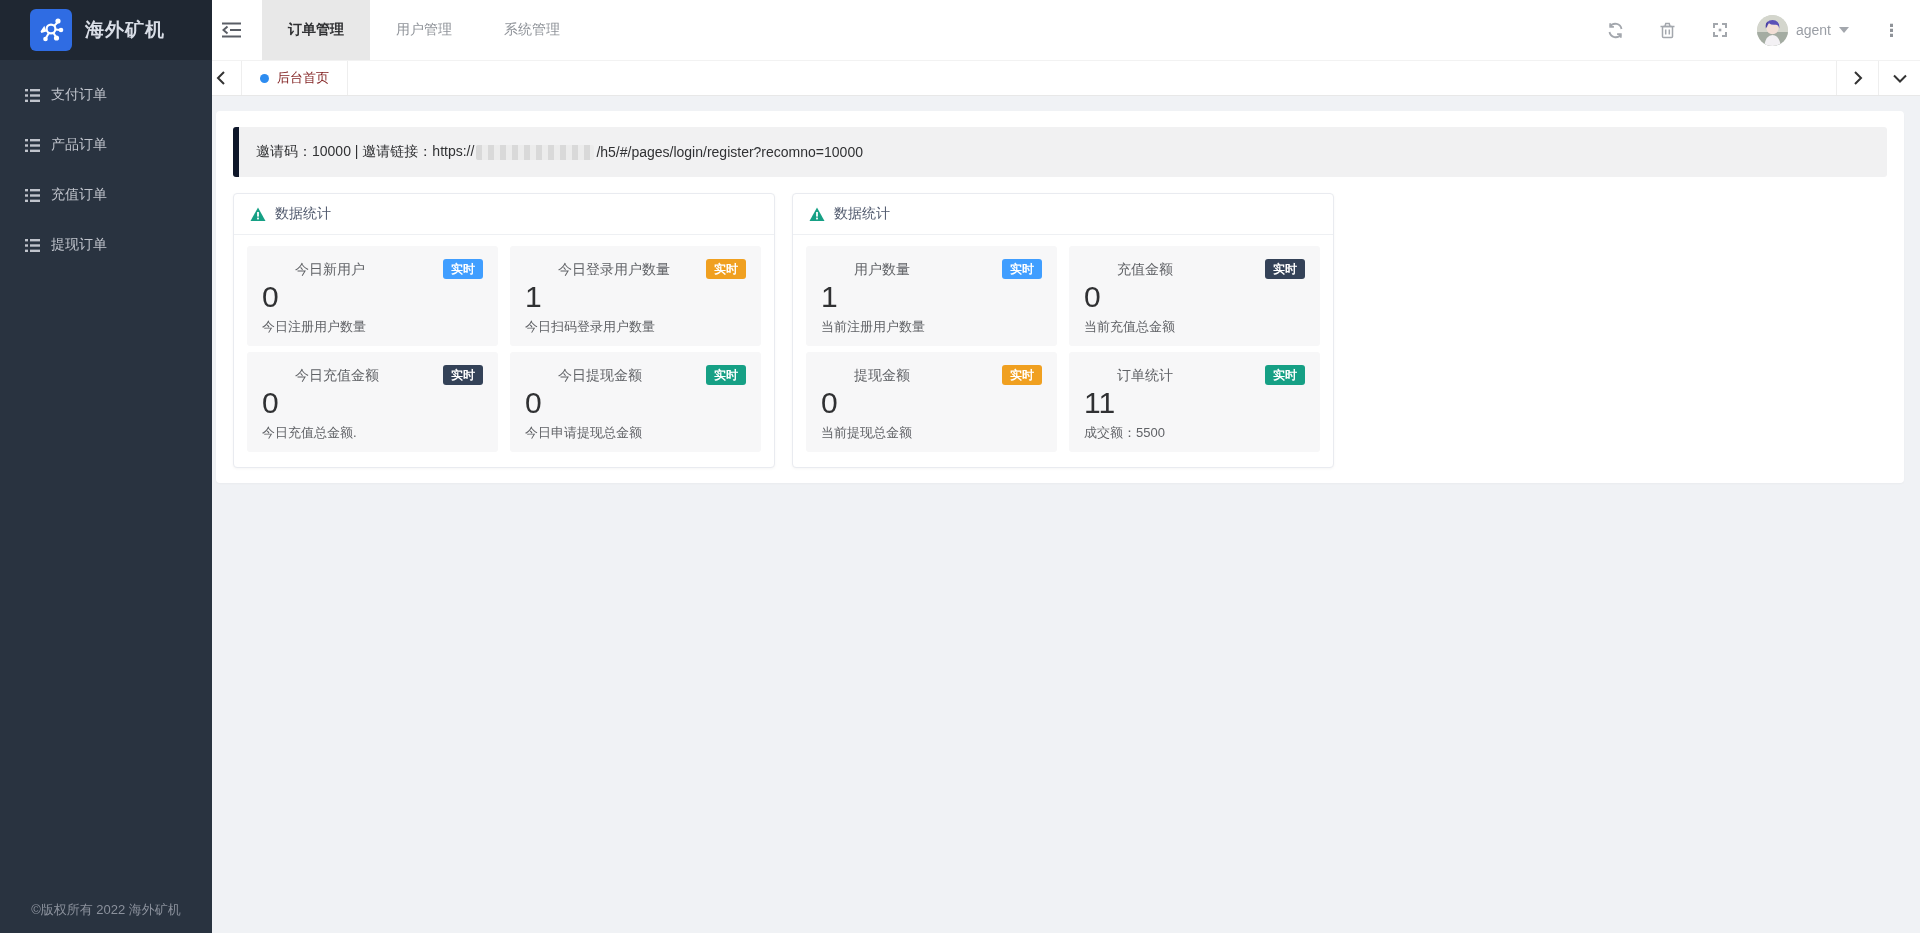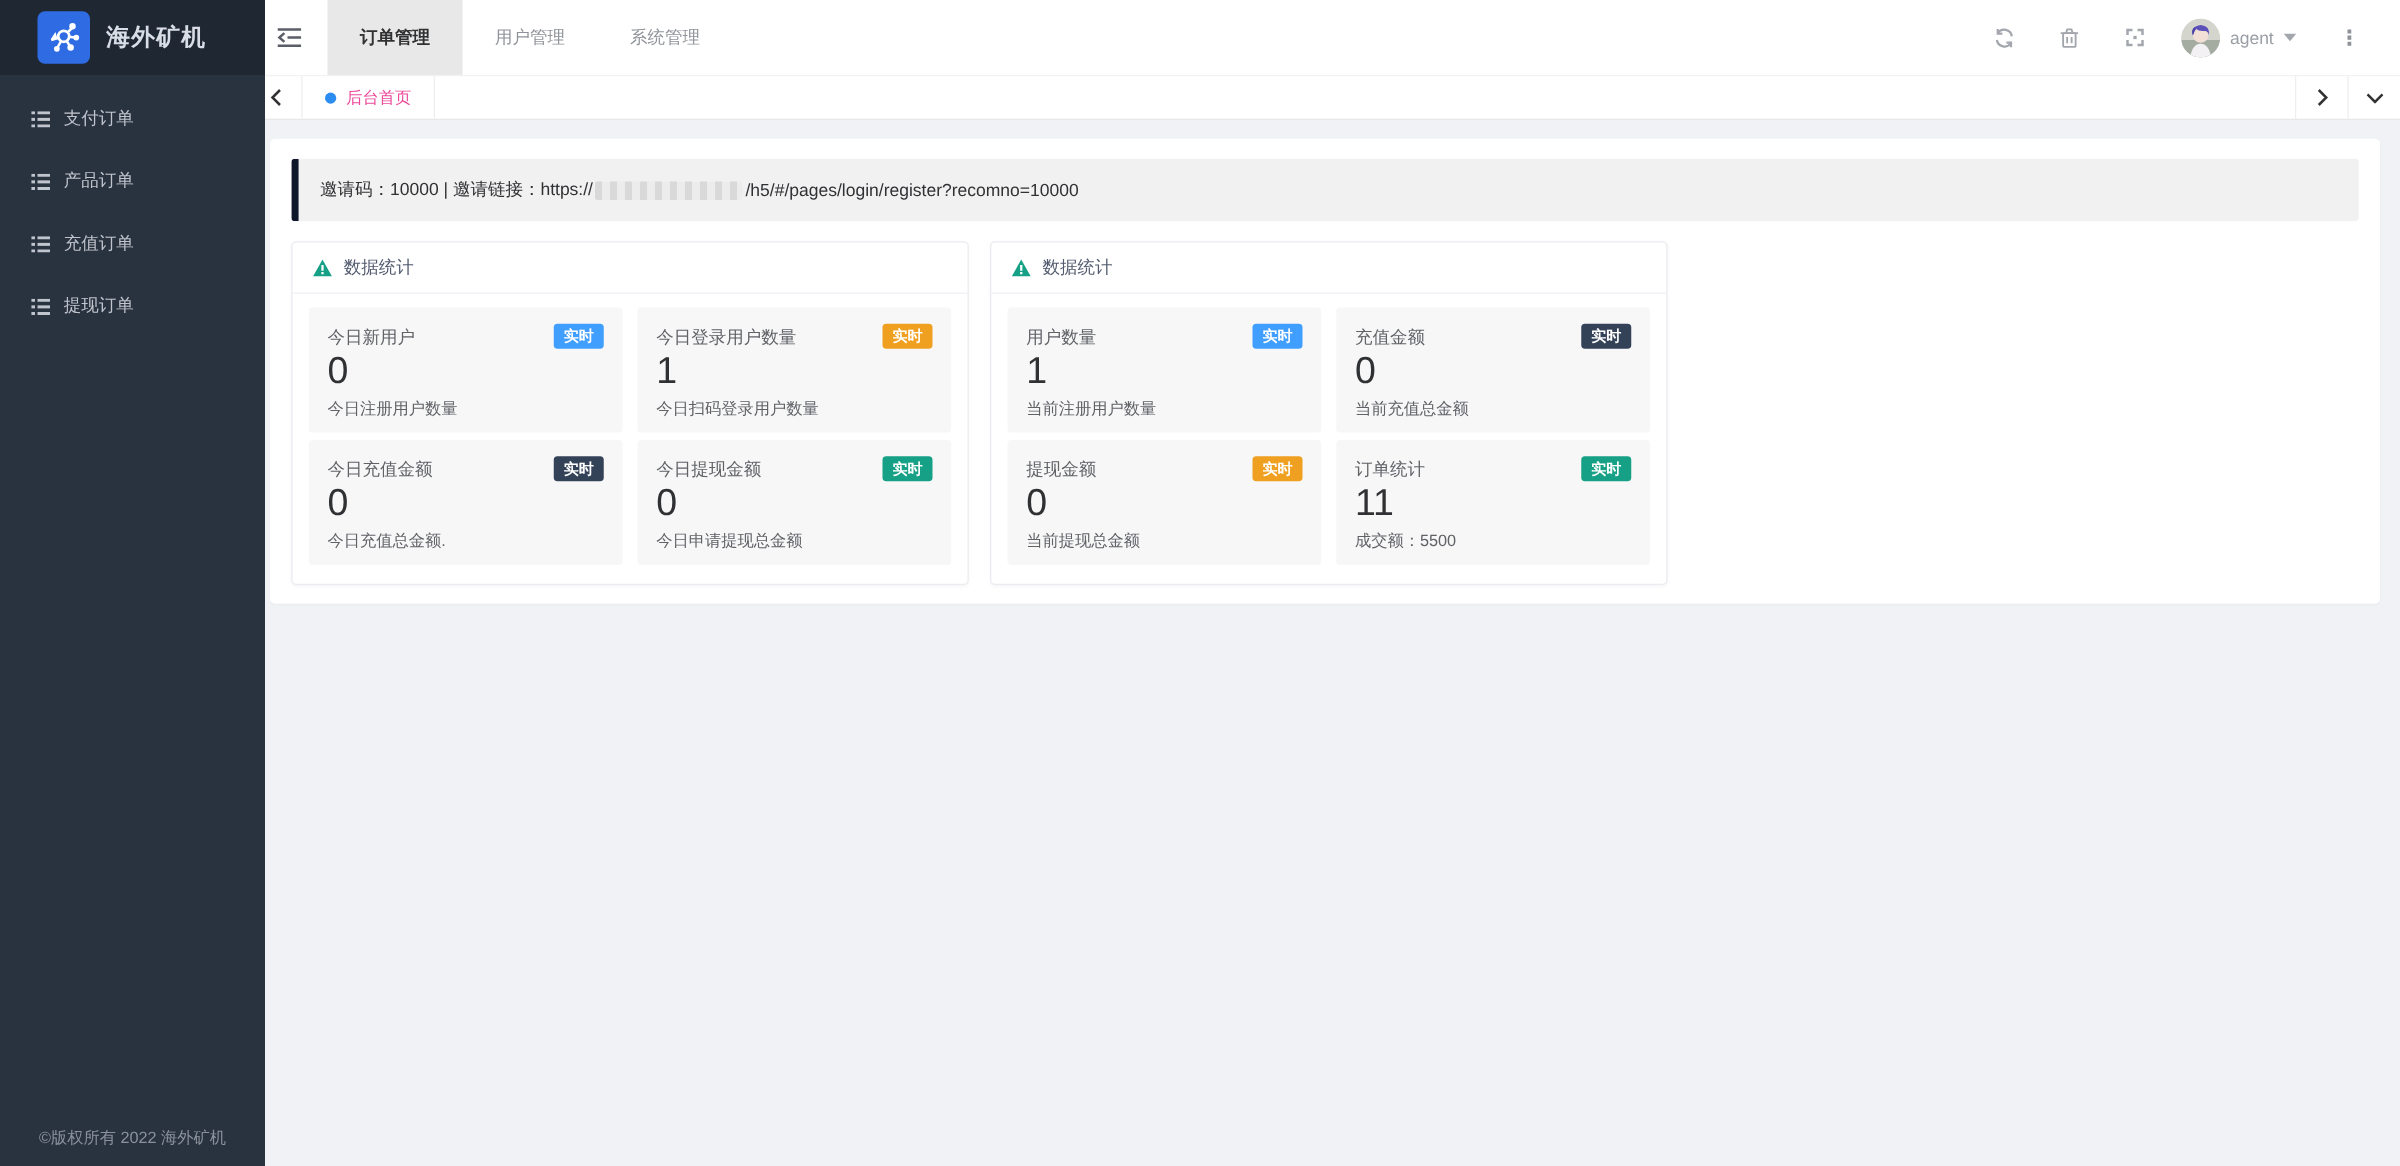--- a/index.html
+++ b/index.html
@@ -24,21 +24,21 @@
   
   .main { position:absolute; left:200px; top:0; width:1720px; height:933px; }
   .topbar { height:60px; background:#fff; display:flex; align-items:stretch; }
   .collapse-btn { width:62px; display:flex; align-items:center; justify-content:center;
                   cursor:pointer; }
   .top-tabs { display:flex; align-items:stretch; }
   .top-tab { padding:16px 26px; display:flex; align-items:center; font-size:14px;
              color:#8f9399; cursor:pointer; }
   .top-tab.active { background:#e8e8e8; color:#303133; font-weight:bold; }
   .top-right { margin-left:auto; display:flex; align-items:center; gap:34px;
-               padding-right:32px; }
+               padding-right:20px; }
   .tool-icon { width:18px; height:18px; display:flex; align-items:center;
                justify-content:center; cursor:pointer; color:#a3a7ad; }
   .user-chip { display:flex; align-items:center; gap:8px; cursor:pointer; margin-left:-6px; }
   .avatar { width:31px; height:31px; border-radius:50%; overflow:hidden;
             background:#cfd2c9; flex:0 0 auto; }
   .user-name { color:#9a9ea5; font-size:14px; }
   .caret-down { width:0; height:0; border-left:5px solid transparent;
                 border-right:5px solid transparent; border-top:6px solid #a3a7ad; }
   .dots-icon { color:#8f9399; font-size:17px; font-weight:bold; cursor:pointer;
                letter-spacing:0; line-height:1; }
@@ -46,21 +46,21 @@
   
   .tagbar { height:36px; background:#fff; display:flex; align-items:stretch;
             border-top:1px solid #f2f2f2; border-bottom:1px solid #e8e8e8; }
   .tag-arrow { width:42px; display:flex; align-items:center; justify-content:center;
                cursor:pointer; color:#333; }
   .tag-arrow.bordered-r { border-right:1px solid #eee; }
   .tag-arrow.bordered-l { border-left:1px solid #eee; }
   .tag-chip { display:flex; align-items:center; gap:8px; padding:0 18px;
               border-right:1px solid #eee; cursor:pointer; }
   .tag-dot { width:9px; height:9px; border-radius:50%; background:#2d8cf0; }
-  .tag-label { font-size:13px; color:#ec4899; }
+  .tag-label { font-size:13px; color:#7f1d1d; }
   .tagbar-spacer { flex:1; }
 
   
   .content { position:absolute; top:97px; left:0; width:1720px; height:836px;
              background:#f0f2f5; }
   .panel { margin:14px 16px 0 16px; background:#fff; border-radius:4px;
            height:372px; padding:16px 17px; box-shadow:0 1px 2px rgba(0,0,0,.03); }
   .invite-banner { height:50px; background:#f1f1f2; border-left:6px solid #0f172a;
                    border-radius:3px; display:flex; align-items:center;
                    padding-left:17px; font-size:14px; color:#303133; }
@@ -72,21 +72,21 @@
               filter:blur(.6px); }
 
   .cards-row { display:flex; gap:17px; margin-top:16px; }
   .stat-card { width:542px; background:#fff; border:1px solid #e9ebf0; border-radius:4px;
                box-shadow:0 1px 3px rgba(0,0,0,.04); }
   .card-head { height:41px; display:flex; align-items:center; gap:9px; padding:0 16px;
                border-bottom:1px solid #eef0f3; font-size:14px; color:#515a6e; }
   .card-body { padding:11px 13px 15px 13px; display:grid;
                grid-template-columns:1fr 1fr; gap:6px 12px; }
   .stat-tile { background:#f7f7f8; border-radius:3px; padding:13px 15px; height:100px; }
-  .tile-top { display:flex; align-items:flex-start; justify-content:space-between; }
+  .tile-top { display:flex; align-items:flex-start; justify-content:space-between;margin-left:33px; }
   .tile-label { font-size:14px; color:#606266; padding-top:2px; }
   .tile-badge { color:#fff; font-size:12px; font-weight:bold; padding:3px 8px;
                 border-radius:3px; line-height:1.2; }
   .tile-value { font-size:30px; color:#303133; line-height:1.15; margin-top:1px; }
   .tile-sub { font-size:13px; color:#606266; margin-top:3px; }
 
   svg { display:block; }
 </style>
 </head>
 <body>

